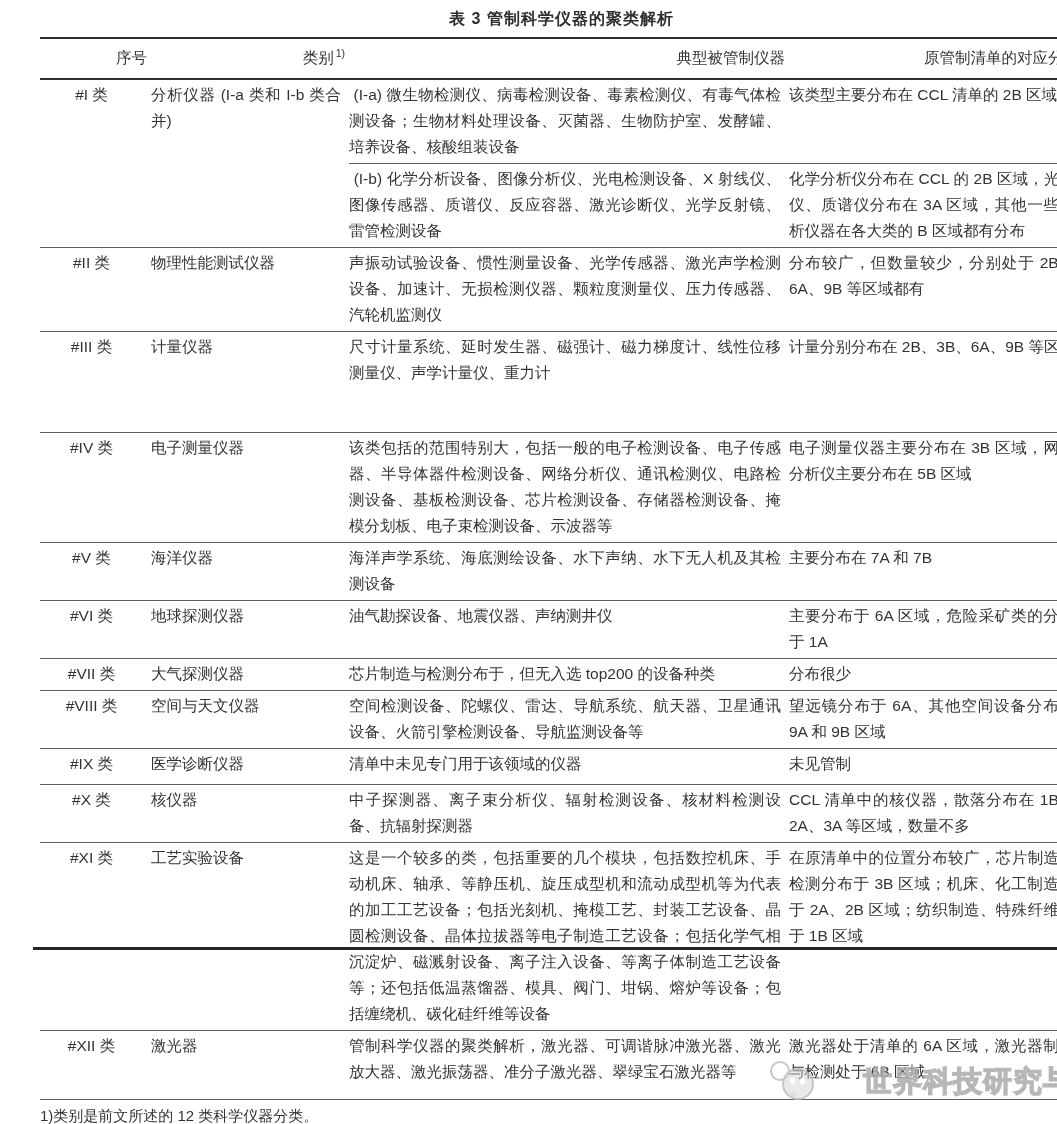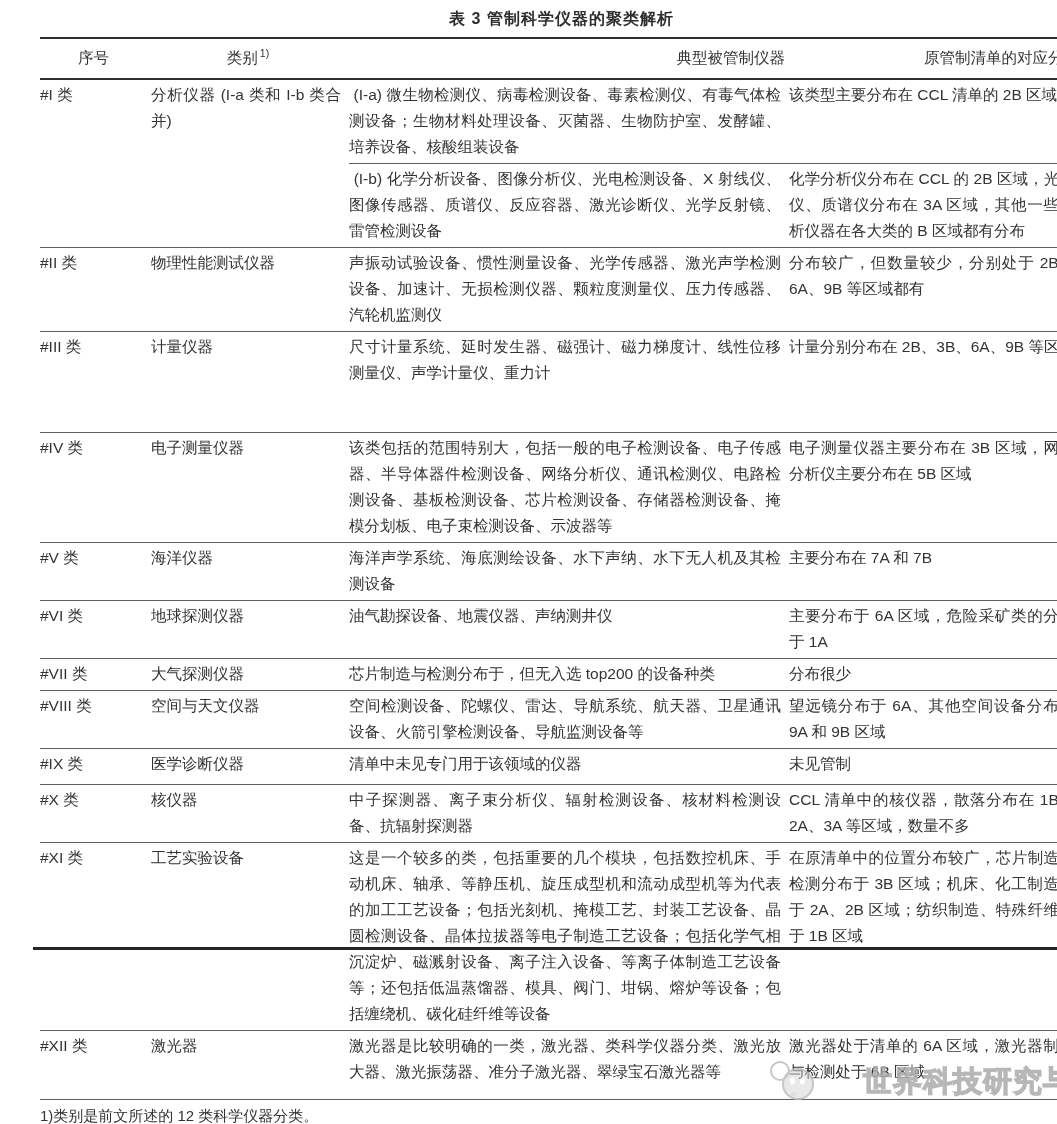--- a/index.html
+++ b/index.html
@@ -38,33 +38,33 @@
   thead th {
     font-weight: 400;
     font-size: 15.5px;
     color: #333333;
     border-top: 2px solid #2f2f2f;
     border-bottom: 2px solid #2f2f2f;
     padding: 8px 4px 9px 0;
     vertical-align: middle;
     white-space: nowrap;
   }
-  thead th.left { text-align: center; }
+  thead th.left { text-align: right; }
   thead th.center { text-align: right; }
   thead sup { font-size: 10.5px; margin-left: 2px; }
 
   td {
     vertical-align: top;
     border-bottom: 1px solid #5f5f5f;
     padding: 2px 8px 3px 0;
     line-height: 26px;
     text-align: justify;
     text-justify: inter-ideograph;
   }
-  td.serial { text-align: left; white-space: nowrap; }
+  td.serial { text-align: center; white-space: nowrap; }
   td.cat { text-align: justify; }
 
   tr.gap-xl td { padding-bottom: 46px; }
   tr.gap-md td { padding-bottom: 7px; }
   tr.gap-sm td { padding-bottom: 14px; }
 
   .footnote {
     font-size: 15px;
     color: #333333;
     padding: 5px 0 0 7px;
@@ -197,21 +197,21 @@
       <tr>
         <td class="serial">#XI 类</td>
         <td class="cat">工艺实验设备</td>
         <td>这是一个较多的类，包括重要的几个模块，包括数控机床、手动机床、轴承、等静压机、旋压成型机和流动成型机等为代表的加工工艺设备；包括光刻机、掩模工艺、封装工艺设备、晶圆检测设备、晶体拉拔器等电子制造工艺设备；包括化学气相沉淀炉、磁溅射设备、离子注入设备、等离子体制造工艺设备等；还包括低温蒸馏器、模具、阀门、坩锅、熔炉等设备；包括缠绕机、碳化硅纤维等设备</td>
         <td>在原清单中的位置分布较广，芯片制造与检测分布于 3B 区域；机床、化工制造处于 2A、2B 区域；纺织制造、特殊纤维处于 1B 区域</td>
       </tr>
 
       <tr class="gap-sm">
         <td class="serial">#XII 类</td>
         <td class="cat">激光器</td>
-        <td>激光器是比较明确的一类，激光器、类科学仪器分类、激光放大器、激光振荡器、准分子激光器、翠绿宝石激光器等</td>
+        <td>管制科学仪器的聚类解析，激光器、可调谐脉冲激光器、激光放大器、激光振荡器、准分子激光器、翠绿宝石激光器等</td>
         <td>激光器处于清单的 6A 区域，激光器制造与检测处于 6B 区域</td>
       </tr>
 
     </tbody>
   </table>
 
   <div class="footnote">1)类别是前文所述的 12 类科学仪器分类。</div>
 
   <div class="watermark">
     <span class="wm-logo">

